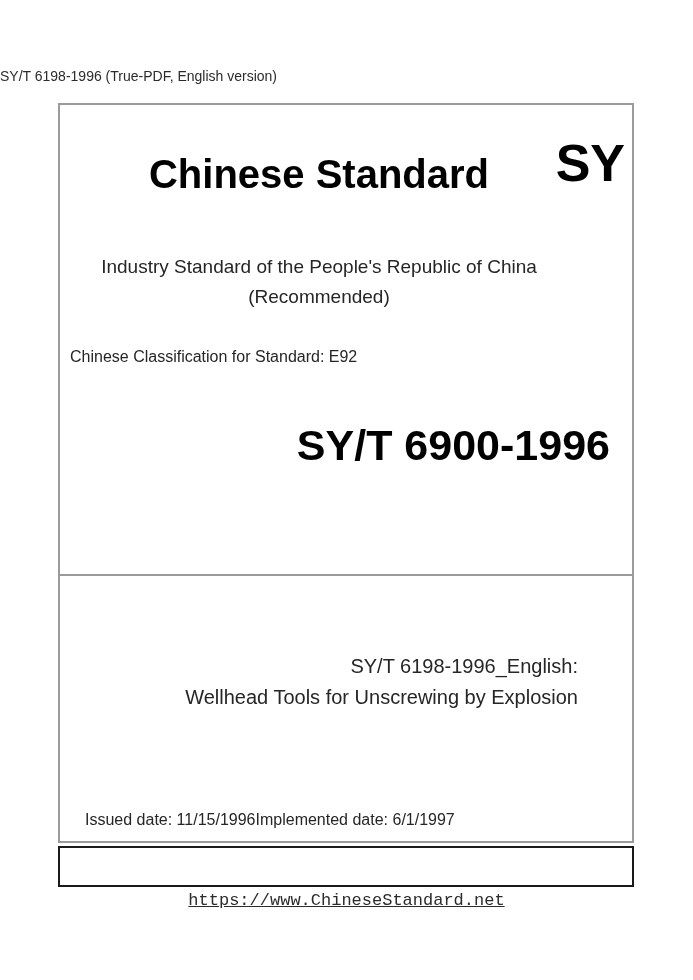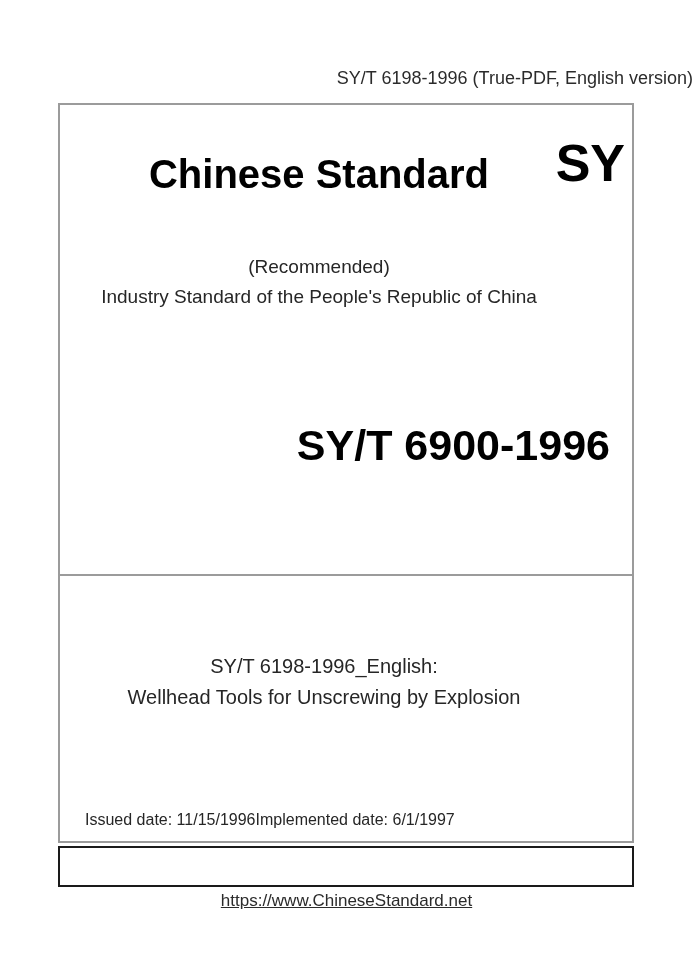--- a/index.html
+++ b/index.html
@@ -14,22 +14,22 @@
     font-family: "Liberation Sans", sans-serif;
     color: #262626;
     overflow: hidden;
   }
 
   .top-header {
     position: absolute;
     top: 68px;
     left: 0;
     width: 693px;
-    text-align: right;
-    font-size: 18px;
+    text-align: left;
+    font-size: 14px;
     color: #2b2b2b;
   }
 
   .main-box {
     position: absolute;
     left: 58px;
     top: 103px;
     width: 576px;
     height: 740px;
     border: 2px solid #9b9b9b;
@@ -96,21 +96,21 @@
     right: -2px;
     height: 2px;
     background: #9b9b9b;
   }
 
   .english-title {
     position: absolute;
     top: 546px;
     left: 10px;
     right: 54px;
-    text-align: center;
+    text-align: right;
     font-size: 20px;
     line-height: 31px;
     color: #262626;
   }
 
   .dates-row {
     position: absolute;
     top: 706px;
     left: 25px;
     right: 21px;
@@ -131,42 +131,44 @@
     background: #ffffff;
   }
 
   .footer-link-wrap {
     position: absolute;
     top: 891px;
     left: 0;
     width: 693px;
     text-align: center;
     font-size: 17px;
+    font-family: Liberation Mono, monospace;
   }
   .footer-link-wrap a {
     color: #2b2b2b;
     text-decoration: underline;
   }
 </style>
 </head>
 <body>
 
 <div class="top-header">SY/T 6198-1996 (True-PDF, English version)</div>
 
 <div class="main-box">
 
   <div class="brand-title">Chinese Standard</div>
 
   <div class="brand-code">SY</div>
 
   <div class="type-block">
+    <div>Industry Standard of the People's Republic of China</div>
     <div>(Recommended)</div>
-    <div>Industry Standard of the People's Republic of China</div>
   </div>
 
+  <div class="classification">Chinese Classification for Standard: E92</div>
 
   <div class="big-number">SY/T 6900-1996</div>
 
   <div class="divider"></div>
 
   <div class="english-title">
     <div>SY/T 6198-1996_English:</div>
     <div>Wellhead Tools for Unscrewing by Explosion</div>
   </div>
 

